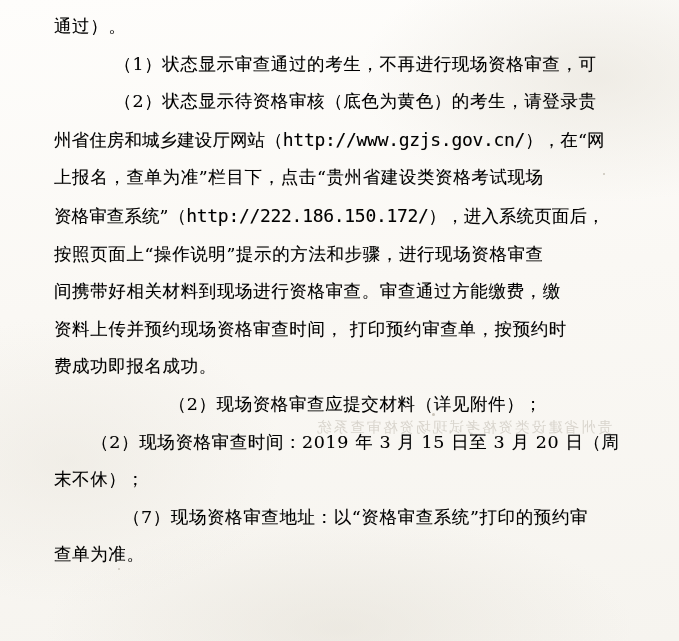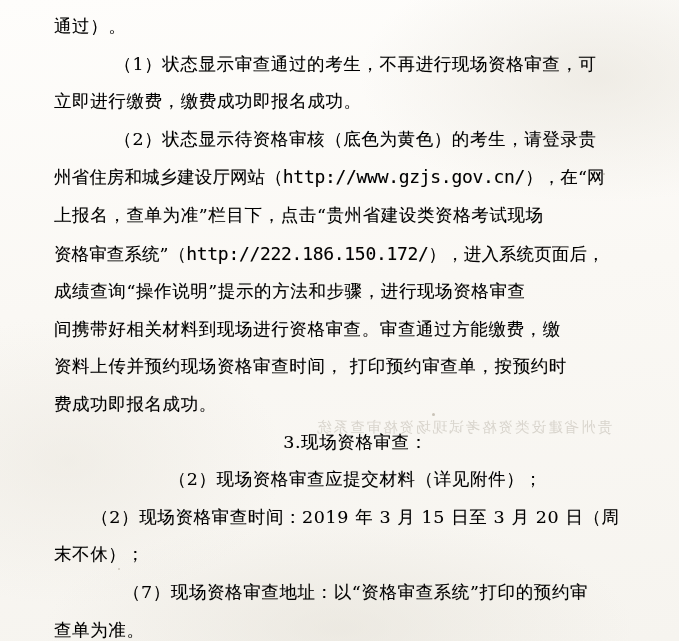--- a/index.html
+++ b/index.html
@@ -89,30 +89,28 @@
 <body>
 
 <div class="paper-tint"></div>
 
 <div class="bleed-through">贵州省建设类资格考试现场资格审查系统</div>
 <div class="bleed-through second">现场资格审查</div>
 
 <div class="page">
   <div class="line firstline">通过）。</div>
   <div class="line indent">（1）状态显示审查通过的考生，不再进行现场资格审查，可</div>
-  <div class="line">立即进行缴费，缴费成功即报名成功。</div>
   <div class="line indent">（2）状态显示待资格审核（底色为黄色）的考生，请登录贵</div>
   <div class="line tight">州省住房和城乡建设厅网站（<span class="mono">http://www.gzjs.gov.cn/</span>），在“网</div>
   <div class="line">上报名，查单为准”栏目下，点击“贵州省建设类资格考试现场</div>
   <div class="line tight">资格审查系统”（<span class="mono">http://222.186.150.172/</span>），进入系统页面后，</div>
-  <div class="line">成绩查询“操作说明”提示的方法和步骤，进行现场资格审查</div>
+  <div class="line">按照页面上“操作说明”提示的方法和步骤，进行现场资格审查</div>
   <div class="line">间携带好相关材料到现场进行资格审查。审查通过方能缴费，缴</div>
   <div class="line">资料上传并预约现场资格审查时间， 打印预约审查单，按预约时</div>
   <div class="line">费成功即报名成功。</div>
-  <div class="line indent">3.现场资格审查：</div>
   <div class="line indent">（2）现场资格审查应提交材料（详见附件）；</div>
   <div class="line indent">（2）现场资格审查时间：2019 年 3 月 15 日至 3 月 20 日（周</div>
   <div class="line">末不休）；</div>
   <div class="line indent">（7）现场资格审查地址：以“资格审查系统”打印的预约审</div>
   <div class="line">查单为准。</div>
 </div>
 
 <div class="speck" style="left:432px; top:413px; width:3px; height:3px;"></div>
 <div class="speck" style="left:118px; top:568px; width:2px; height:2px;"></div>
 <div class="speck" style="left:603px; top:173px; width:2px; height:2px;"></div>

